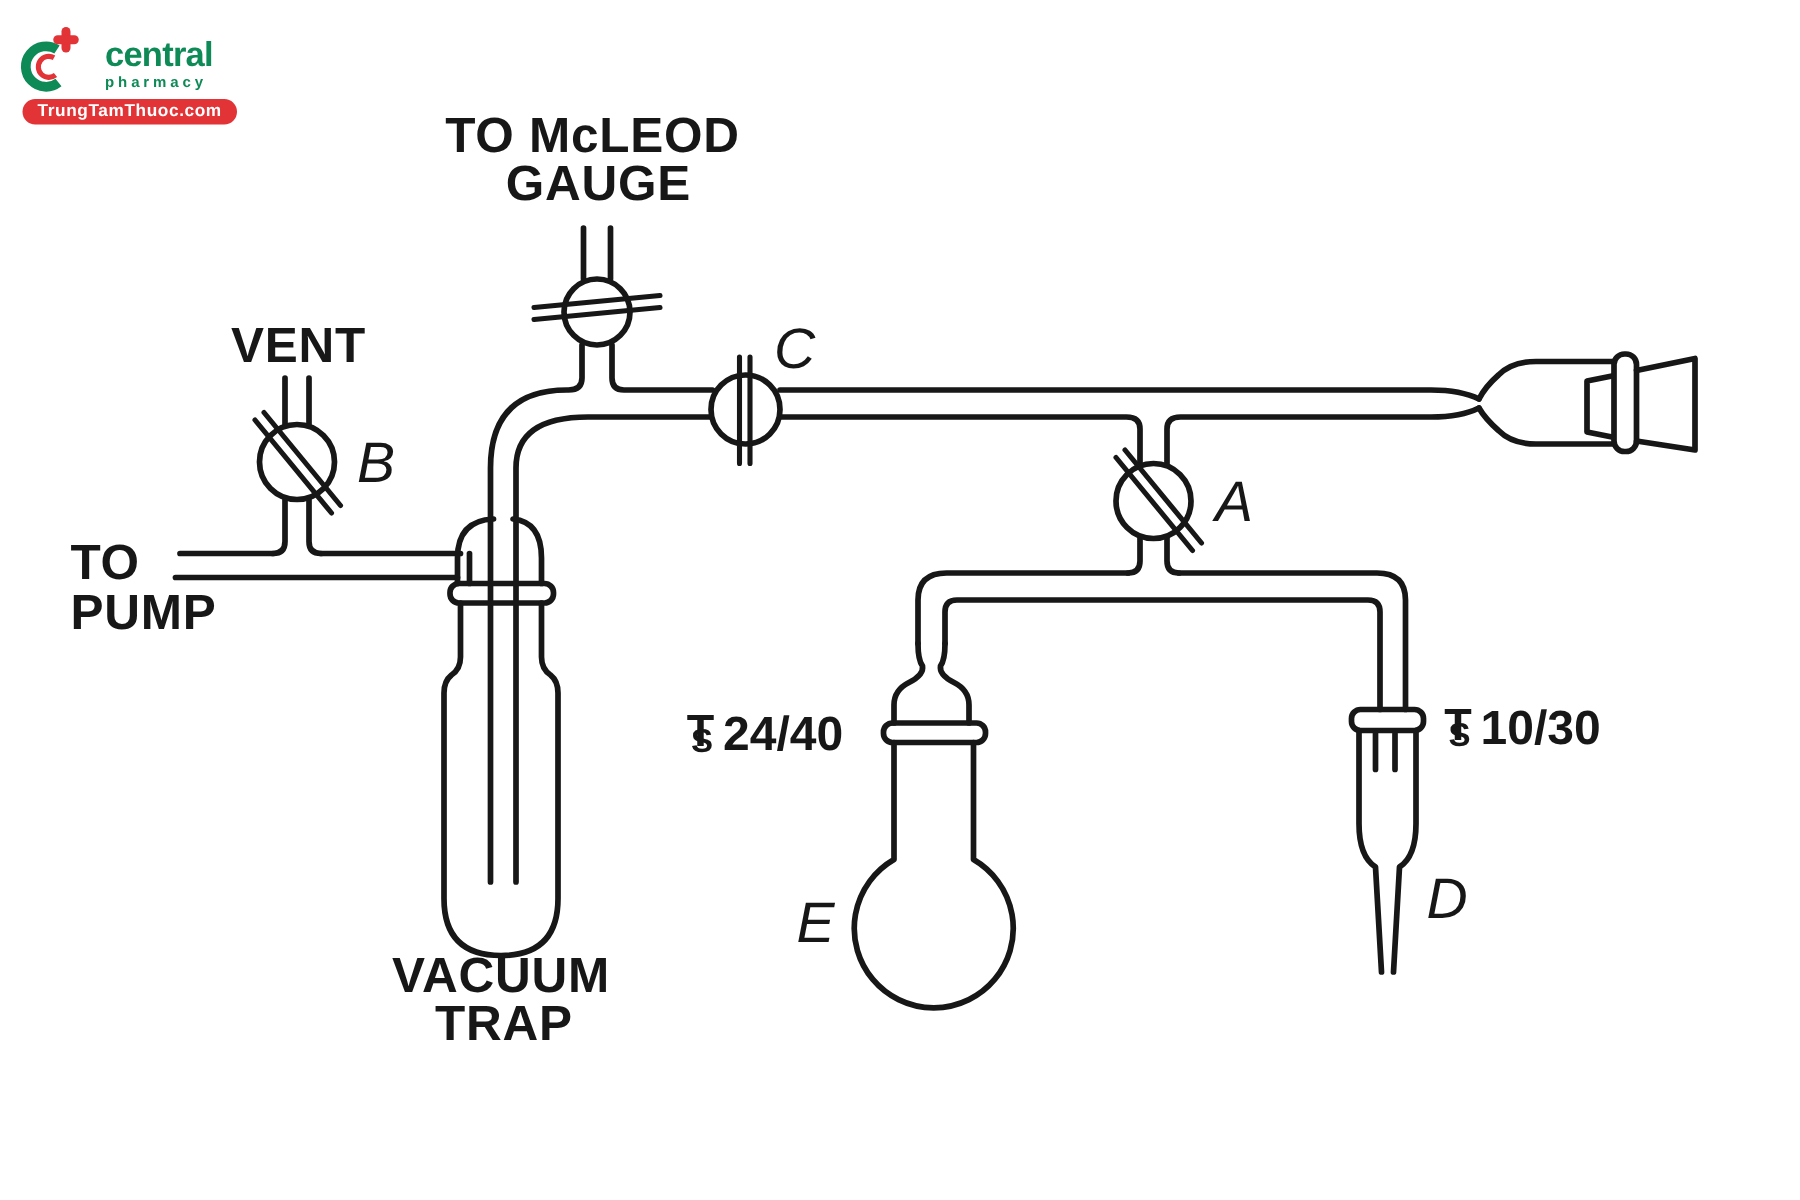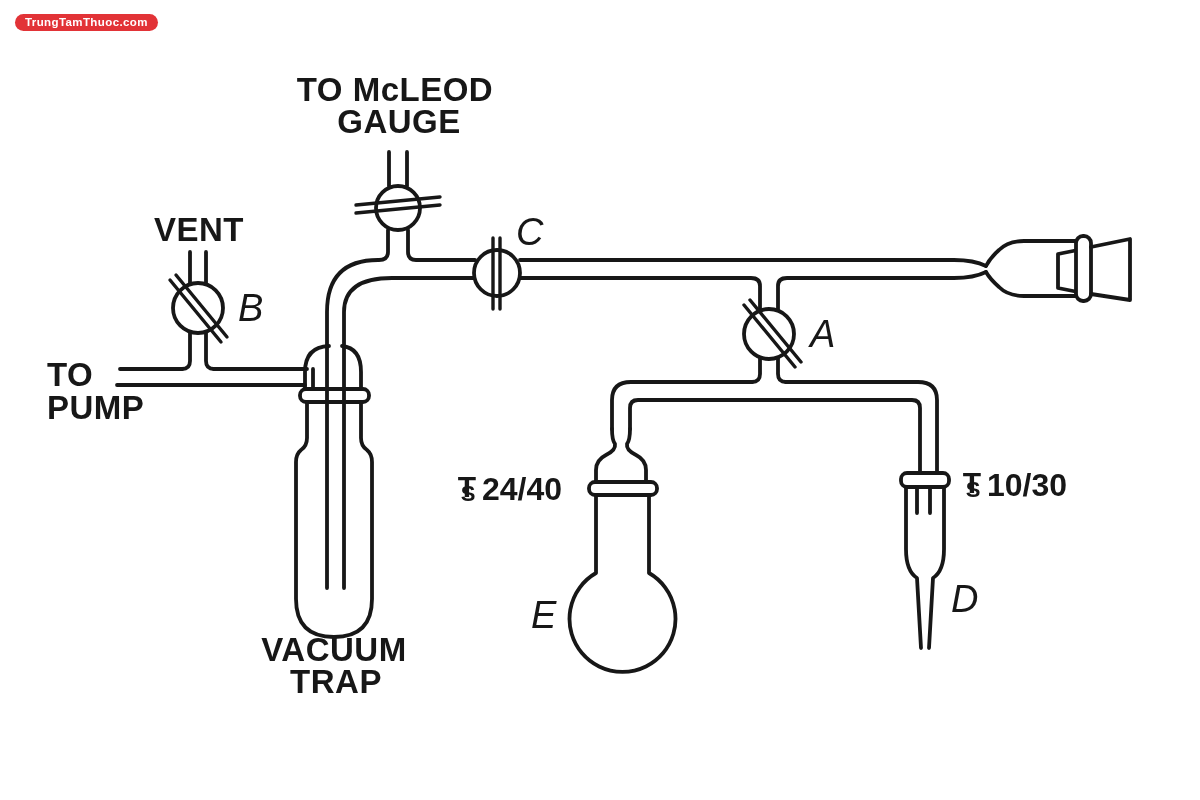--- a/index.html
+++ b/index.html
@@ -131,16 +131,28 @@
       <text class="jnt" x="482" y="500">24/40</text>
     </g>
     <g>
       <text class="jntT" text-anchor="middle" x="972" y="493">T</text>
       <text class="jntS" text-anchor="middle" x="973" y="497">S</text>
       <text class="jnt" x="987" y="496">10/30</text>
     </g>
   </svg>
 
   <div class="logo">
+    <div class="logo-row">
+      <svg width="52" height="52" viewBox="0 0 52 52">
+        <path d="M 25 21 A 13.5 13.5 0 1 0 26 43" fill="none" stroke="#0d8a56" stroke-width="6.5"></path>
+        <path d="M 23 26.5 A 7 7 0 1 0 24 38" fill="none" stroke="#e23337" stroke-width="3.4"></path>
+        <rect x="28" y="6" width="6" height="17" rx="3" fill="#e23337"></rect>
+        <rect x="22.5" y="11.5" width="17" height="6" rx="3" fill="#e23337"></rect>
+      </svg>
+      <div class="logo-textcol">
+        <div class="brand" style="color:#0d8a56">central</div>
+        <div class="brand-sub" style="color:#0d8a56">pharmacy</div>
+      </div>
+    </div>
     <div class="badge" style="background:#e23337">TrungTamThuoc.com</div>
   </div>
 
 </div>
 
 </body></html>

